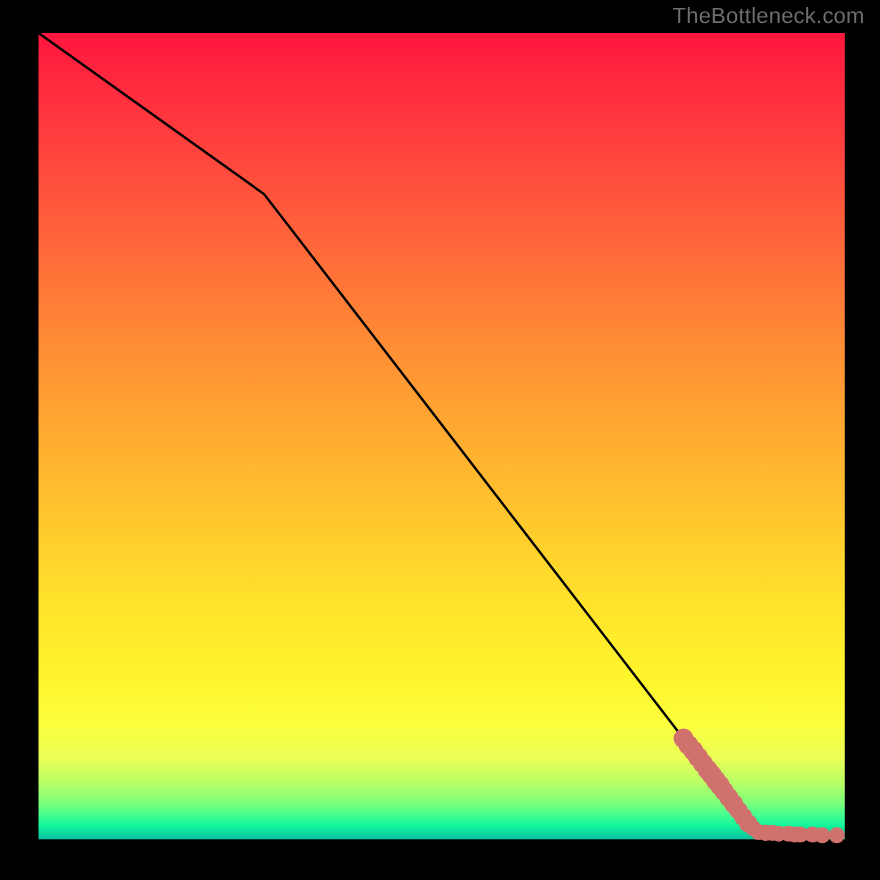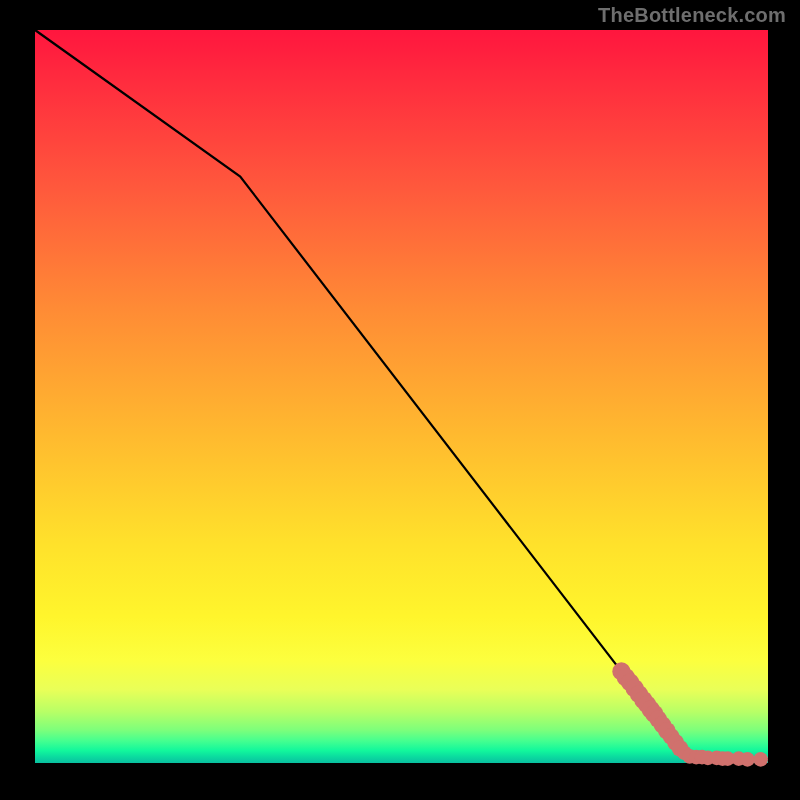--- a/index.html
+++ b/index.html
@@ -15,21 +15,21 @@
     position: relative;
     width: 800px;
     height: 800px;
   }
   .watermark {
     position: absolute;
     top: 4px;
     right: 14px;
     color: #6e6e6e;
     font-size: 20px;
-    font-weight: 700;
+    font-weight: 400;
     letter-spacing: 0.2px;
     user-select: none;
   }
   .plot-frame {
     position: absolute;
     left: 35px;
     top: 30px;
     width: 733px;
     height: 733px;
     background: linear-gradient(

